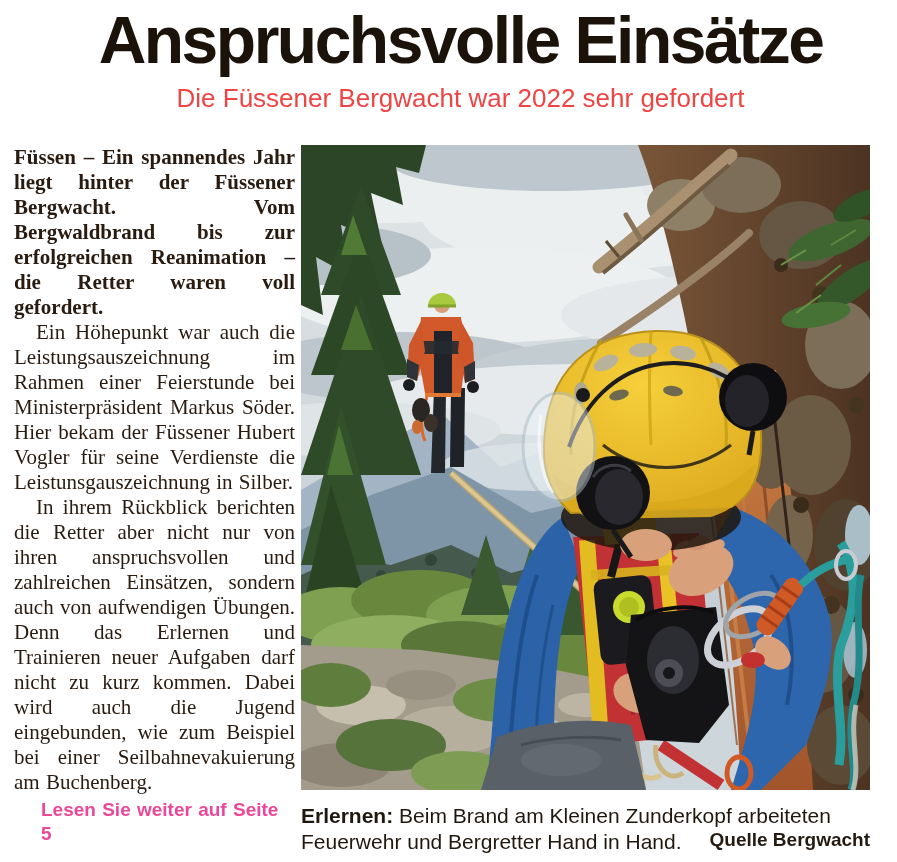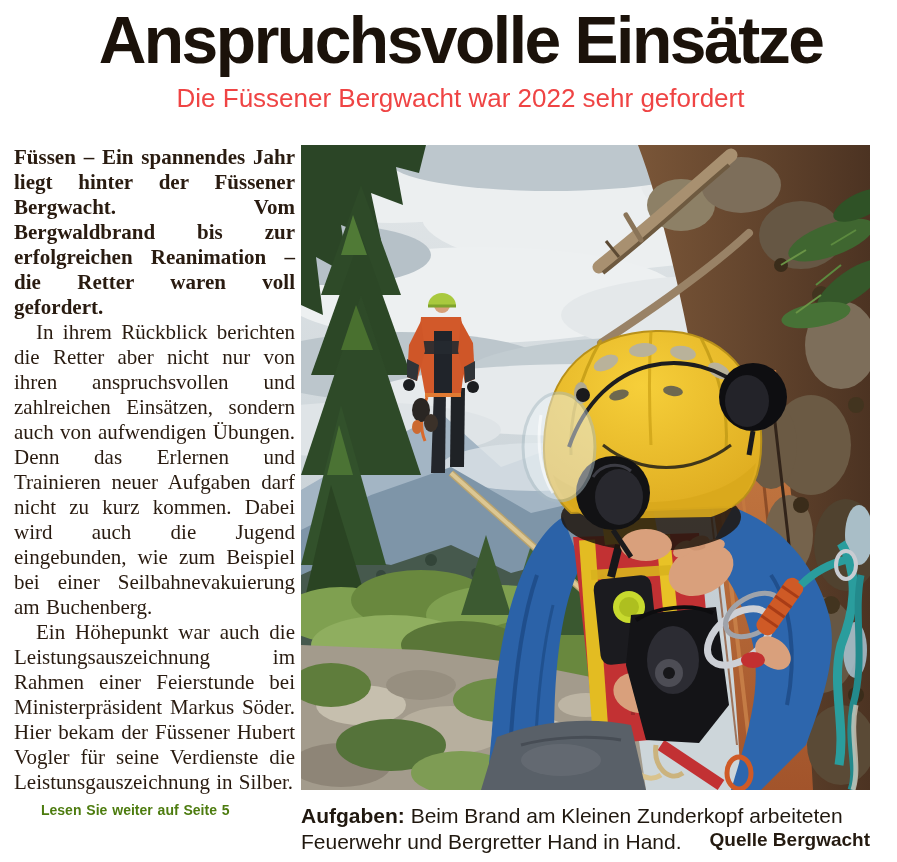--- a/index.html
+++ b/index.html
@@ -11,22 +11,22 @@
     font-size:66px;line-height:72px;letter-spacing:-2.5px;color:#1b120a;}
   .subhead{margin:6px 0 0 0;font-weight:400;font-size:26px;line-height:32px;color:#ef4444;}
 
   .content{position:absolute;left:14px;top:145px;display:flex;gap:6px;}
   .column{width:281px;flex:0 0 281px;font-family:"Liberation Serif","DejaVu Serif",serif;
     font-size:21px;line-height:25px;text-align:justify;color:#291b10;
     word-spacing:1px;}
   .column p{margin:0;}
   .lead{font-weight:700;}
   .indent{text-indent:22px;}
-  .readmore{font-family:"Liberation Sans",sans-serif;font-weight:700;font-size:14px;
-    line-height:24px;text-align:left;padding-left:27px;margin-top:3px !important;color:#4d7c0f;}
+  .readmore{font-family:"Liberation Sans",sans-serif;font-weight:700;font-size:19px;
+    line-height:24px;text-align:left;padding-left:27px;margin-top:3px !important;color:#ec4899;}
 
   figure{margin:0;width:569px;}
   .photo{display:block;width:569px;height:645px;background:#cdd6da;}
   figcaption{position:relative;margin-top:13px;width:569px;font-size:21px;line-height:26px;color:#20180f;}
   .cap-label{font-weight:700;}
   .credit{position:absolute;right:0;bottom:2px;font-weight:700;font-size:19px;color:#241a10;}
 </style>
 </head>
 <body>
 
@@ -34,22 +34,22 @@
 
   <header>
     <h1 class="headline">Anspruchsvolle Einsätze</h1>
     <div class="subhead">Die Füssener Bergwacht war 2022 sehr gefordert</div>
   </header>
 
   <div class="content">
 
     <div class="column">
       <p class="lead">Füssen – Ein spannendes Jahr liegt hinter der Füssener Bergwacht. Vom Bergwaldbrand bis zur erfolgreichen Reanimation – die Retter waren voll gefordert.</p>
+      <p class="indent">Ein Höhepunkt war auch die Leistungsauszeichnung im Rahmen einer Feierstunde bei Ministerpräsident Markus Söder. Hier bekam der Füssener Hubert Vogler für seine Verdienste die Leistunsgauszeichnung in Silber.</p>
       <p class="indent">In ihrem Rückblick berichten die Retter aber nicht nur von ihren anspruchsvollen und zahlreichen Einsätzen, sondern auch von aufwendigen Übungen. Denn das Erlernen und Trainieren neuer Aufgaben darf nicht zu kurz kommen. Dabei wird auch die Jugend eingebunden, wie zum Beispiel bei einer Seilbahnevakuierung am Buchenberg.</p>
-      <p class="indent">Ein Höhepunkt war auch die Leistungsauszeichnung im Rahmen einer Feierstunde bei Ministerpräsident Markus Söder. Hier bekam der Füssener Hubert Vogler für seine Verdienste die Leistunsgauszeichnung in Silber.</p>
       <p class="readmore">Lesen Sie weiter auf Seite 5</p>
     </div>
 
     <figure>
       <svg class="photo" viewBox="0 0 569 645" xmlns="http://www.w3.org/2000/svg">
         <defs>
           <linearGradient id="skyG" x1="0" y1="0" x2="0" y2="1">
             <stop offset="0" stop-color="#e3e7e9"></stop>
               <stop offset="1" stop-color="#c3cdd3"></stop>
           </linearGradient>
@@ -320,20 +320,20 @@
             <ellipse cx="258" cy="302" rx="36" ry="54" fill="#e9f1f4" opacity="0.5" stroke="#a9bcc4" stroke-width="3"></ellipse>
             <path d="M240,270 C235,300 240,330 252,348" stroke="#ffffff" stroke-width="3" opacity="0.6" fill="none"></path>
             <circle cx="282" cy="250" r="7" fill="#1a1a1c"></circle>
           </g>
           <path d="M312,385 L330,412" stroke="#1a1a1c" stroke-width="5"></path>
           <path d="M452,286 L448,310" stroke="#1a1a1c" stroke-width="5"></path>
         </g>
       </svg>
 
       <figcaption>
-        <span class="cap-label">Aufgaben:</span>
+        <span class="cap-label">Erlernen:</span>
         <span>Beim Brand am Kleinen Zunderkopf arbeiteten Feuerwehr und Bergretter Hand in Hand.</span>
         <span class="credit">Quelle Bergwacht</span>
       </figcaption>
     </figure>
 
   </div>
 </div>
 
 </body></html>

